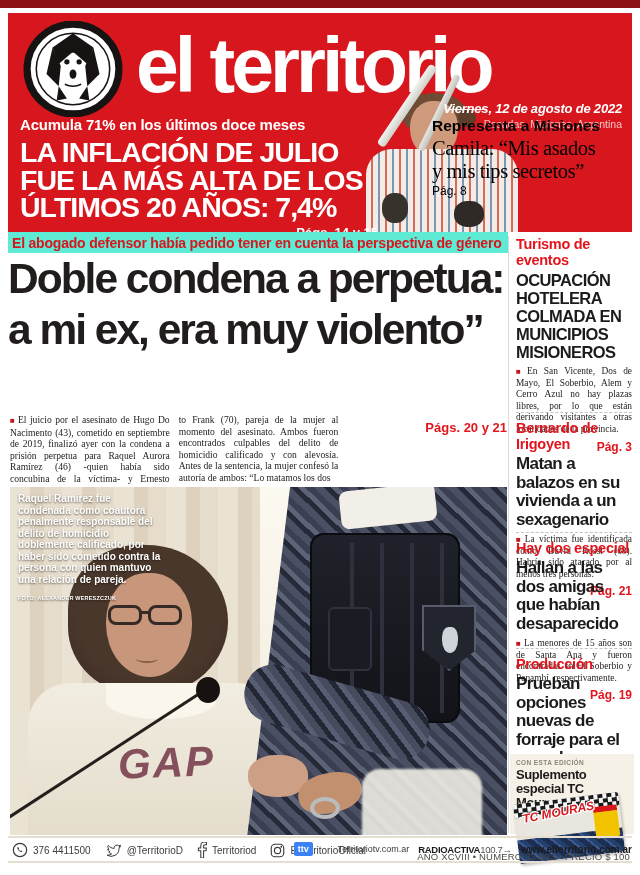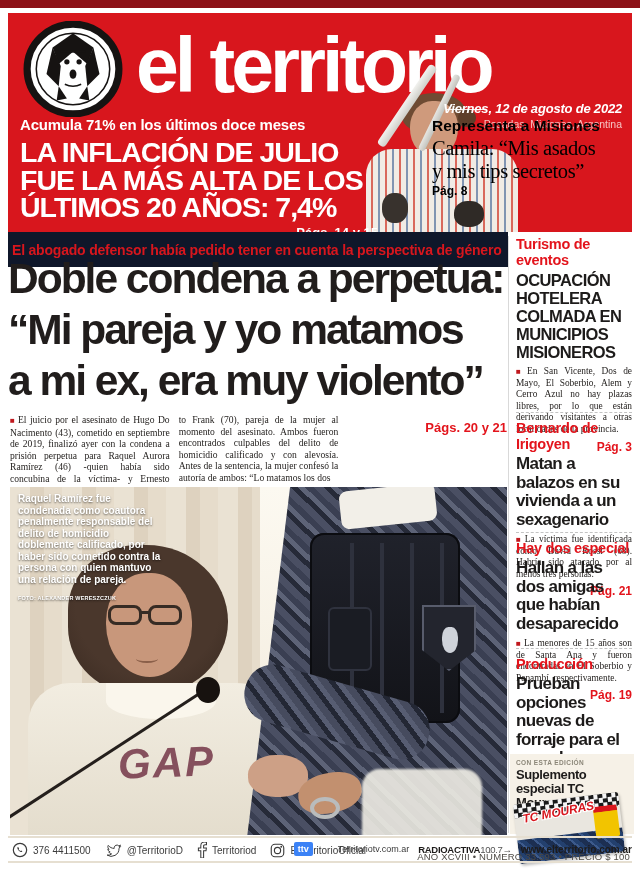--- a/index.html
+++ b/index.html
@@ -21,36 +21,36 @@
   .loc-txt { font-size:10.5px; color:#f6c3c2; margin-top:2px; }
 
   .inflation { position:absolute; left:12px; top:103px; width:362px; color:#fff; }
   .inflation .kick { font-size:15px; font-weight:800; margin-bottom:6px; letter-spacing:-0.2px; }
   .inflation .hl { font-size:28.5px; line-height:27.5px; font-weight:800; letter-spacing:-1px; }
   .inflation .pg { text-align:right; font-size:13px; font-weight:800; margin-top:3px; padding-right:4px; }
 
   .camila-text { position:absolute; right:10px; top:104px; width:190px; text-align:left; color:#000000; }
   .camila-text .kick { font-size:15.5px; font-weight:800; margin-bottom:2px; }
   .camila-text .quote { font-family:"Liberation Serif", serif; font-size:20.5px; line-height:22.5px; letter-spacing:-0.4px; }
-  .camila-text .pg { font-size:12px; font-weight:700; margin-top:2px; }
+  .camila-text .pg { font-size:12px; font-weight:400; margin-top:2px; }
 
   
   .camila-photo { position:absolute; left:358px; top:80px; width:152px; height:139px; }
   .cp-hair { position:absolute; left:36px; top:0; width:64px; height:40px; background:#6e4b33; border-radius:50% 50% 40% 40%; }
   .cp-bun { position:absolute; left:92px; top:16px; width:18px; height:18px; background:#5d3e2a; border-radius:50%; }
   .cp-face { position:absolute; left:44px; top:8px; width:48px; height:56px; background:#cf9a7c; border-radius:46% 46% 50% 50%; }
   .cp-torso { position:absolute; left:0px; top:56px; width:152px; height:83px; border-radius:26px 26px 0 0;
     background:repeating-linear-gradient(90deg,#f1ece5 0 5px,#d9695c 5px 7px,#f1ece5 7px 12px,#8195b2 12px 14px); }
   .cp-glove1 { position:absolute; left:16px; top:100px; width:26px; height:30px; background:#38322d; border-radius:45%; }
   .cp-glove2 { position:absolute; left:88px; top:108px; width:30px; height:26px; background:#2f2a26; border-radius:45%; }
   .cp-knife1 { position:absolute; left:18px; top:46px; width:96px; height:9px; background:linear-gradient(#f2f2ef,#cfcfc9); transform:rotate(-56deg); transform-origin:left bottom; border-radius:4px; }
   .cp-knife2 { position:absolute; left:58px; top:52px; width:84px; height:7px; background:linear-gradient(#e6e6e2,#c2c2bc); transform:rotate(-64deg); transform-origin:left bottom; border-radius:4px; }
 
   
-  .kicker-strip { position:absolute; left:8px; top:232px; width:500px; height:35px; background:#0f172a; display:flex; align-items:center; }
+  .kicker-strip { position:absolute; left:8px; top:232px; width:500px; height:21px; background:#5eead4; display:flex; align-items:center; }
   .kicker-strip span { color:#d8161d; font-size:14px; font-weight:800; padding-left:4px; letter-spacing:-0.2px; }
 
   
   .main-headline { position:absolute; left:8px; top:253px; width:502px; color:#211d1c; }
   .main-headline div { font-size:42.5px; line-height:51px; font-weight:800; letter-spacing:-2px; }
 
   
   .lede { position:absolute; left:10px; top:414px; width:497px; display:flex; gap:9px; }
   .lede .col { width:160px; font-family:"Liberation Serif", serif; font-size:9.6px; line-height:11.6px; color:#262321; text-align:justify; }
   .sqbullet { color:#c0181d; font-size:8px; margin-right:2px; }
@@ -187,21 +187,20 @@
       <div class="pg">Pág. 8</div>
     </div>
   </header>
 
   <div class="kicker-strip">
     <span>El abogado defensor había pedido tener en cuenta la perspectiva de género</span>
   </div>
 
   <section class="main-headline">
     <div>Doble condena a perpetua:</div>
-    <div>“Mi pareja y yo matamos</div>
     <div>a mi ex, era muy violento”</div>
   </section>
 
   <section class="lede">
     <p class="col"><span class="sqbullet">■</span><span>El juicio por el asesinato de Hugo Do Nacimento (43), cometido en septiembre de 2019, finalizó ayer con la condena a prisión perpetua para Raquel Aurora Ramírez (46) -quien había sido concubina de la víctima- y Ernesto Rober-</span></p>
     <p class="col"><span>to Frank (70), pareja de la mujer al momento del asesinato. Ambos fueron encontrados culpables del delito de homicidio calificado y con alevosía. Antes de la sentencia, la mujer confesó la autoría de ambos: “Lo matamos los dos</span></p>
     <p class="col">
       <span class="pg" style="display:block">Págs. 20 y 21</span>
     </p>
   </section>

